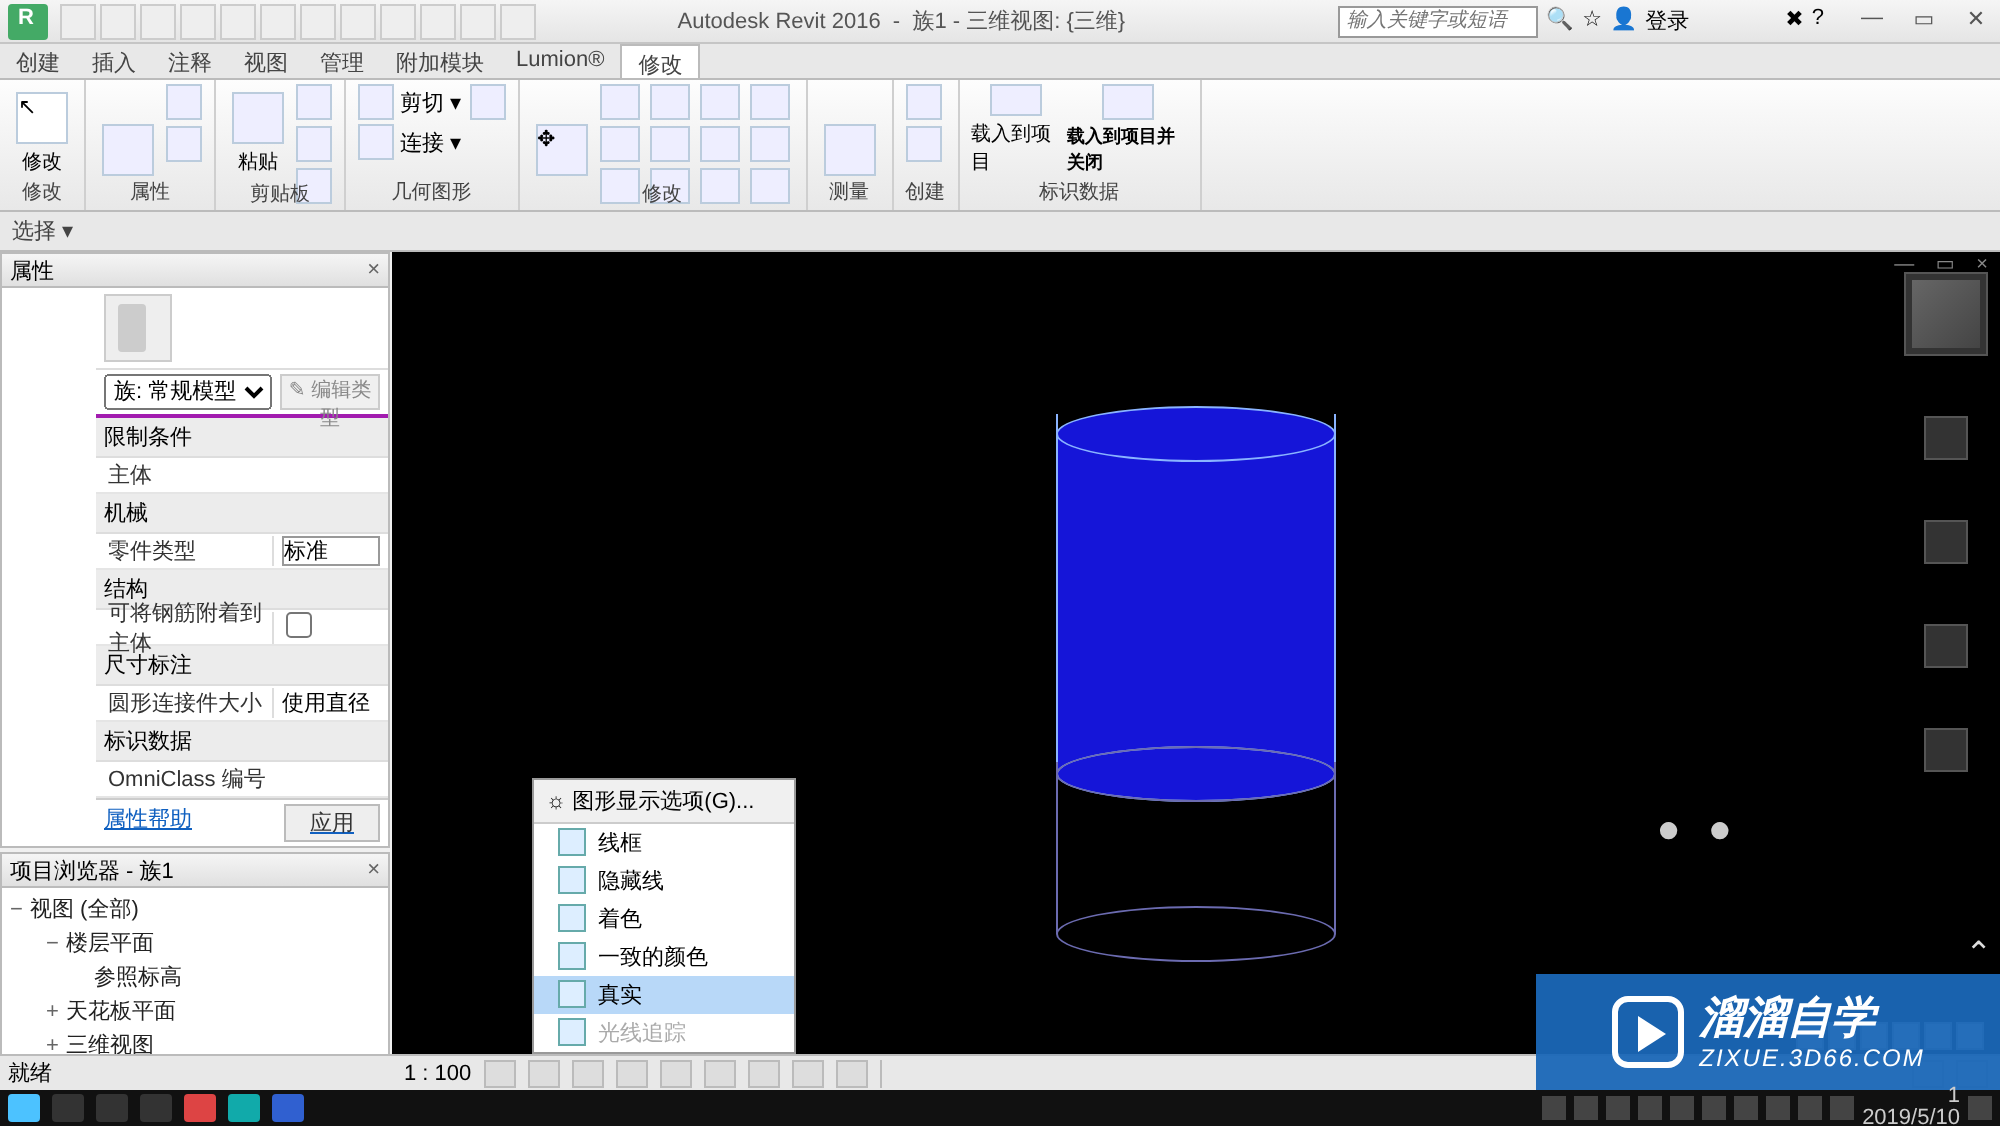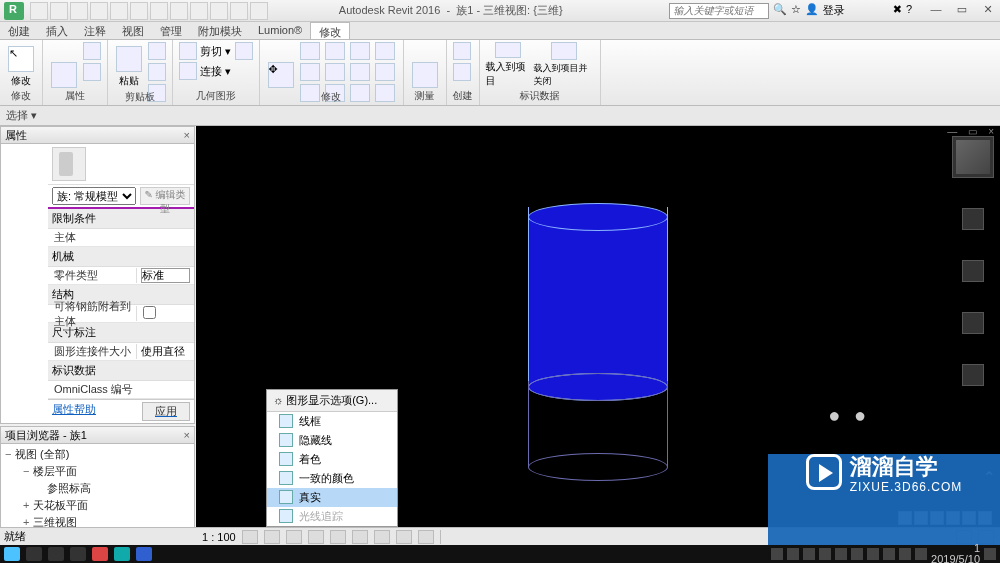--- a/index.html
+++ b/index.html
@@ -96,21 +96,21 @@
   .view-ctrl .ic{ width:16px; height:14px; background:#ddd; border:1px solid #bbb;}
   .view-ctrl .sep{ width:1px; height:14px; background:#bbb;}
   .status-strip { position:absolute; left:0; bottom:18px; height:18px; width:196px; background:#e8e8e8; border-top:1px solid #bbb; padding-left:4px; display:flex; align-items:center;}
 
   
   .corner-ctrl{ position:absolute; right:4px; bottom:40px; color:#ddd; font-size:16px;}
   .sel-tag{ position:absolute; right:8px; bottom:20px; display:flex; gap:2px;}
   .sel-tag .t{width:14px; height:14px; background:#ddd; border:1px solid #aaa;}
 
   
-  .watermark { position:absolute; right:0; bottom:18px; width:232px; height:91px; background:rgba(26,103,183,0.95); display:flex; justify-content:center; gap:8px;}
+  .watermark { position:absolute; right:0; bottom:18px; width:232px; height:58px; background:rgba(26,103,183,0.95); display:flex; align-items:center; justify-content:center; gap:8px;font-style:italic;}
   .wm-logo{ width:36px; height:36px; border:3px solid #fff; border-radius:8px; position:relative;}
   .wm-logo::after{content:""; position:absolute; left:10px; top:7px; width:0; height:0; border-left:14px solid #fff; border-top:9px solid transparent; border-bottom:9px solid transparent;}
   .wm-text{ color:#fff; display:flex; flex-direction:column; line-height:1.2;}
   .wm-cn{ font-size:22px; font-weight:bold;}
   .wm-en{ font-size:12px; letter-spacing:1px;}
   .wm-dots{ position:absolute; right:130px; bottom:100px; color:#fff; font-size:20px; letter-spacing:4px; opacity:0.8;}
 
   
   .taskbar { position:absolute; bottom:0; left:0; right:0; height:18px; background:#111; display:flex; align-items:center; justify-content:space-between; padding:0 4px;}
   .taskbar .left{ display:flex; gap:6px;}
@@ -274,21 +274,21 @@
     </div>
     <div class="panel-label">创建</div>
   </div>
 
   <div class="ribbon-panel">
     <div class="panel-body">
       <div class="big-btn" style="width:44px;">
         <div class="icon-box"></div>
         <span>载入到项目</span>
       </div>
-      <div class="big-btn" style="width:60px;">
+      <div class="big-btn" style="width:60px;font-weight:bold;">
         <div class="icon-box"></div>
         <span style="font-size:9px;">载入到项目并关闭</span>
       </div>
     </div>
     <div class="panel-label">标识数据</div>
   </div>
 </div>
 
 <div class="sel-bar">
   <span>选择 ▾</span>

